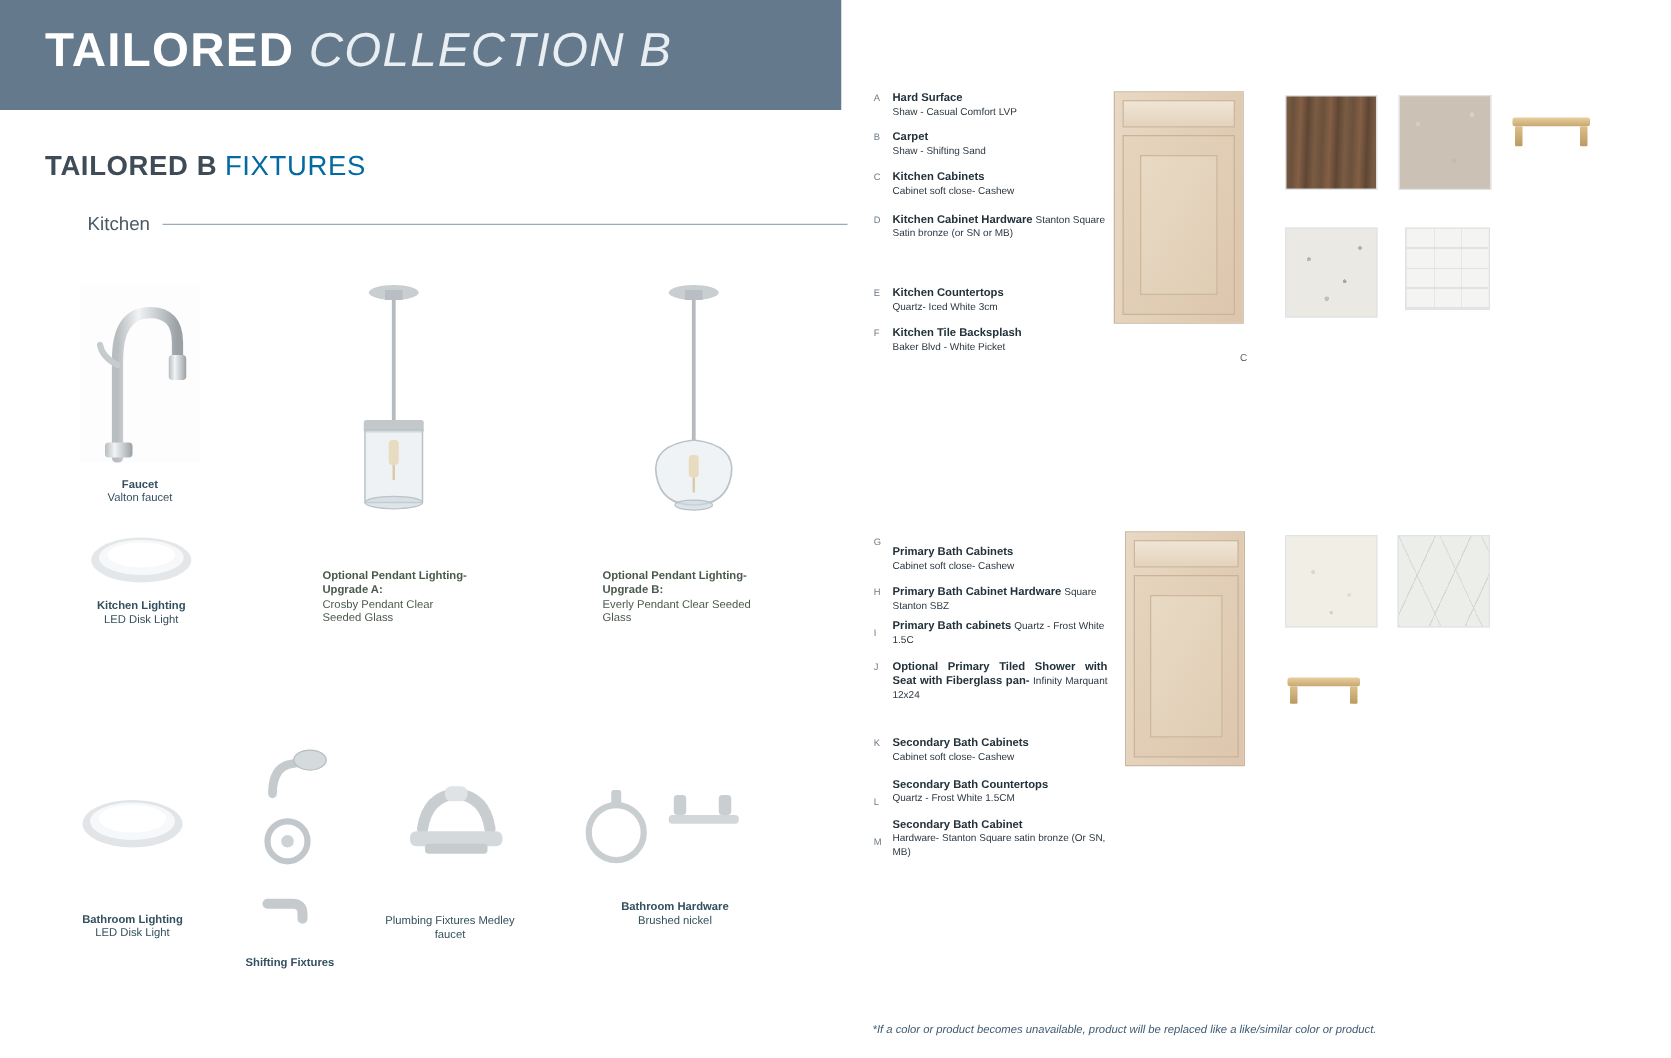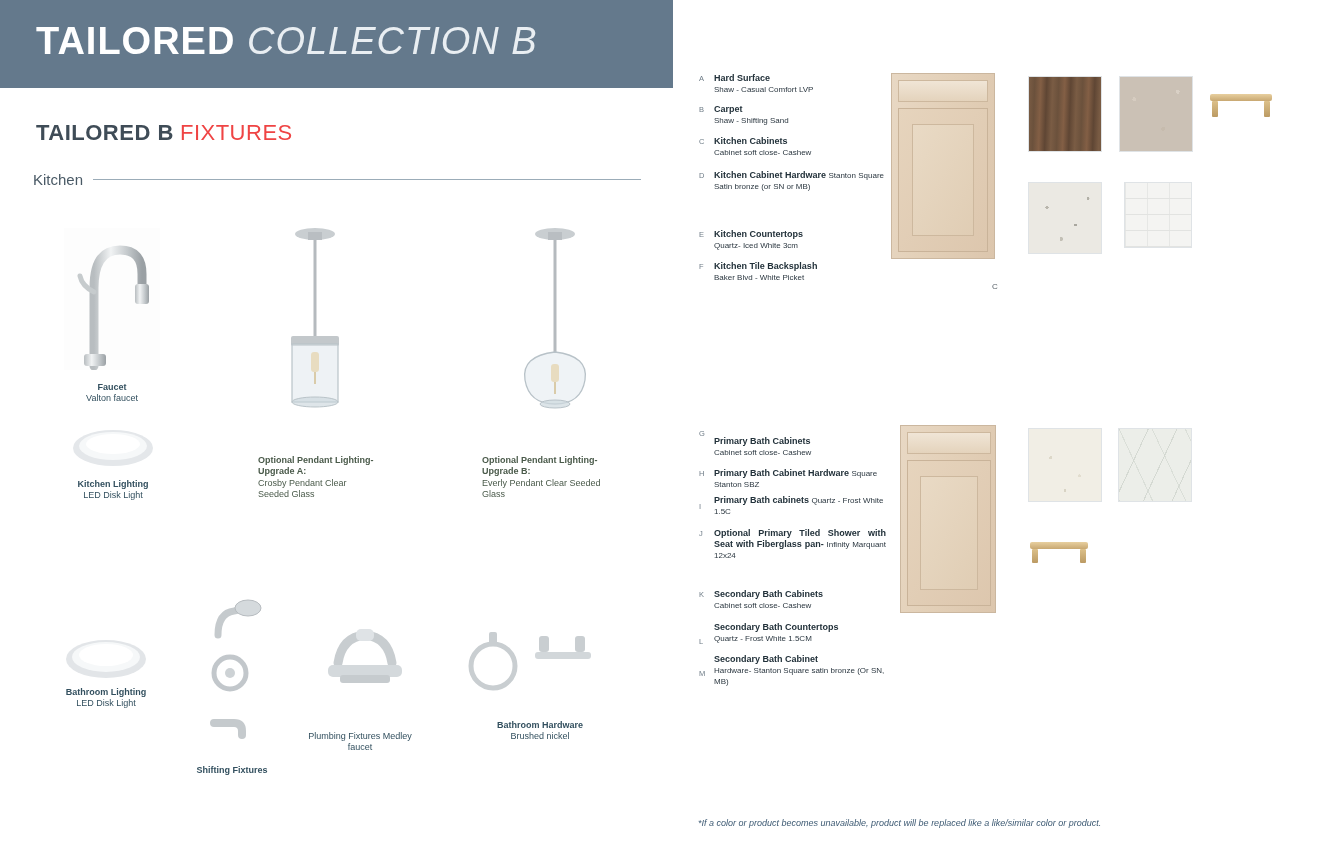--- a/index.html
+++ b/index.html
@@ -40,27 +40,28 @@
   #header-title .bold { font-weight: bold; }
   #header-title .light { font-weight: 300; color: #e9eef2; font-style: italic; }
 
   #fixtures-title {
     position: absolute;
     left: 36px; top: 120px;
     font-size: 22px;
     white-space: nowrap;
   }
   #fixtures-title .bold { font-weight: bold; color: #3f4c57; letter-spacing: .5px; }
-  #fixtures-title .light { color: #ef4444; letter-spacing: .5px; }
+  #fixtures-title .light { color: #0369a1; letter-spacing: .5px; }
 
   .section-head {
     position: absolute;
     display: flex;
     align-items: center;
     width: 608px;
+    margin-left: 37px;
   }
   .section-head .label {
     font-size: 15px;
     color: #4a5a66;
     white-space: nowrap;
     padding-right: 10px;
   }
   .section-head .rule {
     flex: 1;
     height: 1px;
@@ -259,21 +260,21 @@
       <span class="s cap-olive">Everly Pendant Clear Seeded Glass</span>
     </div>
 
     <div class="art" style="left:65px; top:632px; width:82px; height:50px;">
       <svg width="82" height="50" viewBox="0 0 82 50">
         <ellipse cx="41" cy="27" rx="40" ry="19" fill="#e2e5e8"></ellipse>
         <ellipse cx="41" cy="25" rx="34" ry="15" fill="#f6f8f9"></ellipse>
         <ellipse cx="41" cy="23" rx="27" ry="11" fill="#ffffff"></ellipse>
       </svg>
     </div>
-    <div class="caption" style="left:50px; top:687px; width:112px;">
+    <div class="caption" style="left:50px; top:730px; width:112px;">
       <span class="t cap-blue">Bathroom Lighting</span>
       <span class="s cap-blue">LED Disk Light</span>
     </div>
 
     <div class="art" style="left:200px; top:595px; width:80px; height:150px;">
       <svg width="80" height="150" viewBox="0 0 80 150">
         <path d="M18 40 Q18 18 34 16 L44 14" stroke="#c5cacd" stroke-width="7" fill="none" stroke-linecap="round"></path>
         <ellipse cx="48" cy="13" rx="13" ry="8" fill="#d5dadd" stroke="#b7bcc0"></ellipse>
         <circle cx="30" cy="78" r="16" fill="none" stroke="#c2c7cb" stroke-width="5"></circle>
         <circle cx="30" cy="78" r="5" fill="#cdd2d5"></circle>

